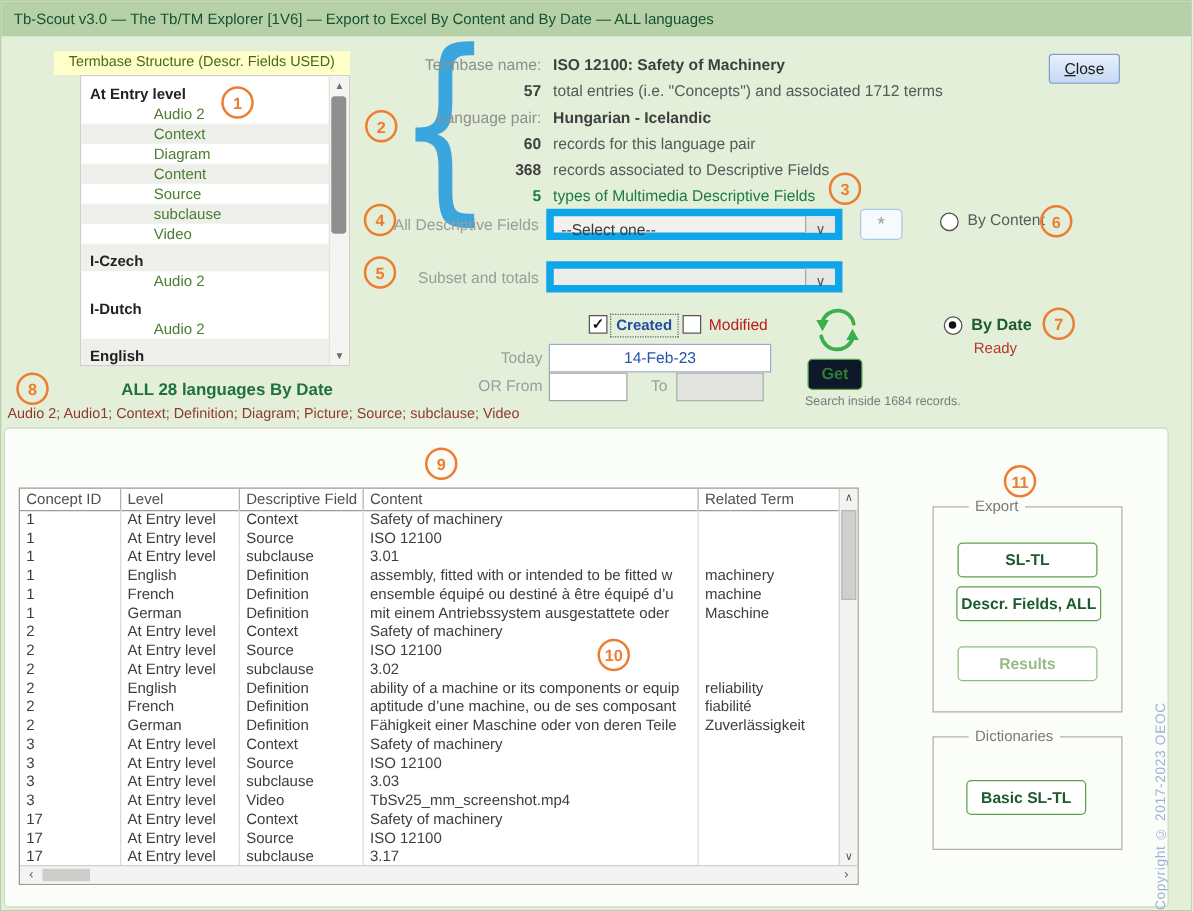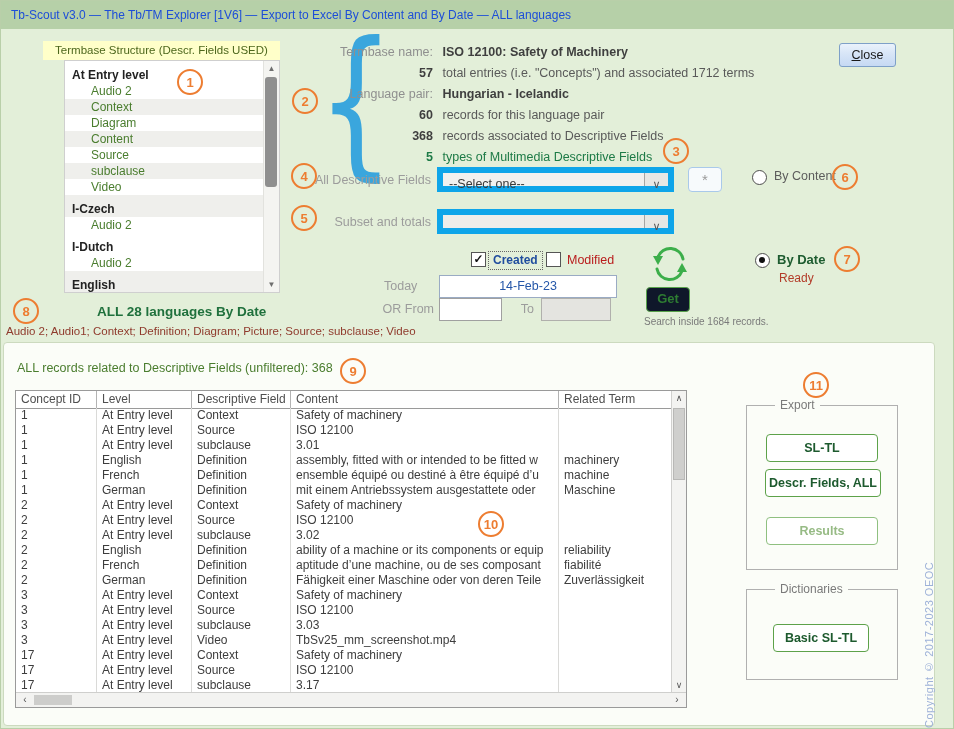--- a/index.html
+++ b/index.html
@@ -1,26 +1,26 @@
 <!DOCTYPE html>
 <html><head>
 <meta charset="utf-8">
 <style>
   html,body { margin:0; padding:0; background:#fff; font-family:"Liberation Sans",sans-serif; }
   .window { position:relative; width:954px; height:729px; background:#e3efd9; border:1px solid #b9cfa9; box-sizing:border-box; overflow:hidden; }
 
-  .titlebar { position:absolute; left:0; top:0; right:0; height:28px; background:#b6d0a8; color:#1d4ed8; font-size:12px; line-height:28px; padding-left:10px; box-sizing:border-box; white-space:nowrap; }
+  .titlebar { position:absolute; left:0; top:0; right:0; height:28px; background:#b6d0a8; color:#14532d; font-size:12px; line-height:28px; padding-left:10px; box-sizing:border-box; white-space:nowrap; }
 
   
   .tb-header { position:absolute; left:42px; top:40px; width:237px; height:19px; background:#ffffc9; color:#4c661c; font-size:11.5px; line-height:19px; text-align:center; white-space:nowrap; }
   .tb-list { position:absolute; left:63px; top:59px; width:216px; height:233px; background:#fff; border:1px solid #cfcfcf; box-sizing:border-box; overflow:hidden; }
   .tb-rows { position:absolute; left:0; top:0; right:15px; bottom:0; }
   .tb-row { white-space:nowrap; overflow:hidden; font-size:12px; }
   .tb-row.lvl-header { font-weight:bold; color:#222; padding:6px 0 0 7px; height:16px; line-height:16px; }
-  .tb-row.lvl-sub { color:#4a7d2e; padding-left:26px; height:16px; line-height:16px; }
+  .tb-row.lvl-sub { color:#4a7d2e; padding-left:58px; height:16px; line-height:16px; }
   .tb-row.shaded { background:#efefec; }
   .tb-scroll { position:absolute; right:0; top:0; width:15px; bottom:0; background:#f4f4f1; border-left:1px solid #e2e2de; }
   .tb-scroll .arr { position:absolute; left:0; width:15px; height:13px; color:#6e6e6e; font-size:8px; line-height:13px; text-align:center; }
   .tb-scroll .arr.up { top:1px; } .tb-scroll .arr.down { bottom:1px; }
   .tb-thumb { position:absolute; left:1px; width:12px; top:16px; height:110px; background:#8f8f8f; border-radius:3px; }
 
   
   .brace { position:absolute; left:312px; top:36px; width:34px; height:130px; color:#3aa6dd; font-size:162px; line-height:128px; transform:scaleX(0.75); overflow:visible; font-family:"DejaVu Sans",sans-serif; }
   .info-rows { position:absolute; left:310px; top:41px; width:600px; }
   .info-row { height:21px; line-height:21px; font-size:12.5px; white-space:nowrap; }
@@ -202,35 +202,34 @@
     <path d="M32 15 A13 13 0 0 0 7 13" fill="none" stroke="#3cae4a" stroke-width="3" stroke-linecap="round"></path>
     <polygon points="2,12 12,12 7,21" fill="#3cae4a"></polygon>
     <path d="M6 25 A13 13 0 0 0 31 27" fill="none" stroke="#3cae4a" stroke-width="3" stroke-linecap="round"></path>
     <polygon points="26,28 36,28 31,19" fill="#3cae4a"></polygon>
   </svg>
 
   <div class="radio checked" style="left:754px; top:252px;"></div>
   <div class="lbl-bydate">By Date</div>
   <div class="lbl-ready">Ready</div>
 
-  <div class="g-label" style="left:383px; top:278px; width:50px; text-align:left;">Today</div>
+  <div class="g-label" style="left:383px; top:278px; width:50px; text-align:right;">Today</div>
   <div class="inp inp-today">14-Feb-23</div>
   <div class="g-label" style="left:373px; top:301px; width:60px; text-align:right;">OR From</div>
   <div class="inp inp-from"></div>
   <div class="g-label" style="left:508px; top:301px; width:25px; text-align:right;">To</div>
   <div class="inp inp-to"></div>
 
   <div class="btn-get">Get</div>
   <div class="search-hint">Search inside 1684 records.</div>
 
   <div class="all-langs">ALL 28 languages By Date</div>
   <div class="fields-line">Audio 2; Audio1; Context; Definition; Diagram; Picture; Source; subclause; Video</div>
 
   <div class="bottom-panel"></div>
-  <div class="records-line">ALL records related to Descriptive Fields (unfiltered): 368</div>
 
   <div class="dtable">
     <div class="t-head">
       <span class="t-cell w-id">Concept ID</span><span class="t-cell w-level">Level</span><span class="t-cell w-field">Descriptive Field</span><span class="t-cell w-content">Content</span><span class="t-cell w-related">Related Term</span>
     </div>
     <div class="t-body">
 
         <div class="t-row"><span class="t-cell w-id">1</span><span class="t-cell w-level">At Entry level</span><span class="t-cell w-field">Context</span><span class="t-cell w-content">Safety of machinery</span><span class="t-cell w-related"></span></div>
 
         <div class="t-row"><span class="t-cell w-id">1</span><span class="t-cell w-level">At Entry level</span><span class="t-cell w-field">Source</span><span class="t-cell w-content">ISO 12100</span><span class="t-cell w-related"></span></div>

